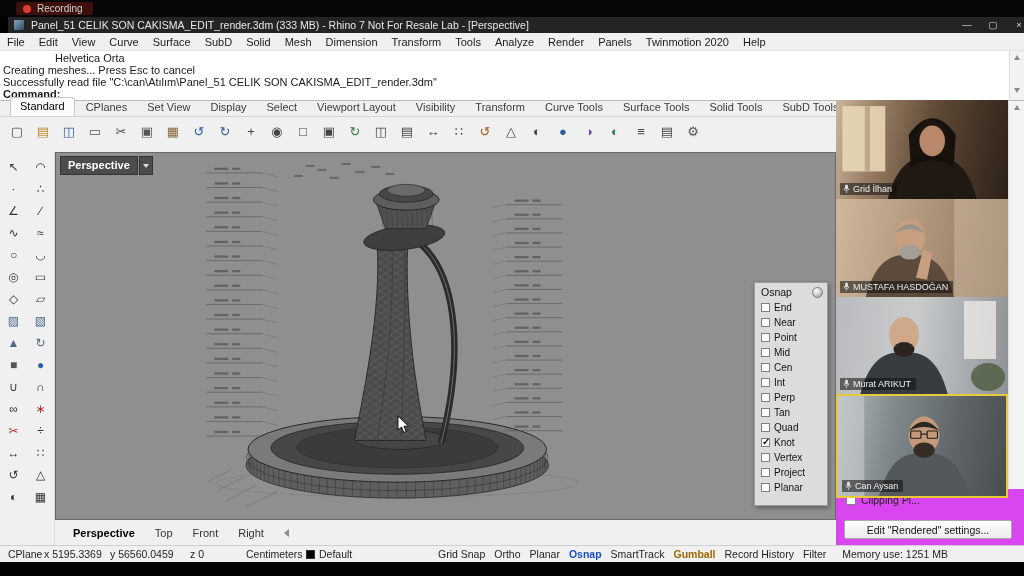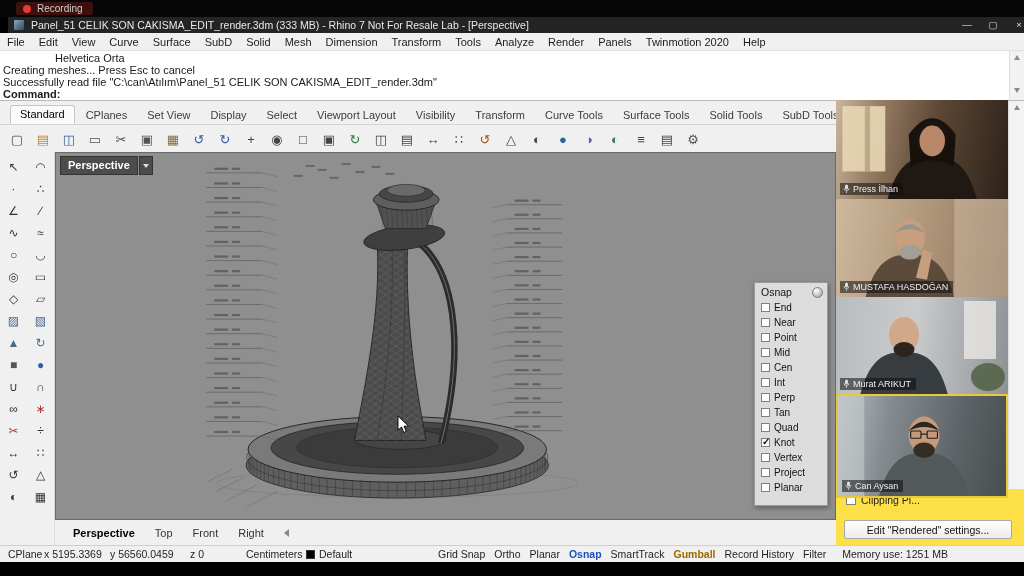--- a/index.html
+++ b/index.html
@@ -28,21 +28,21 @@
   .command-area { position:absolute; left:0; top:51px; width:1024px; height:50px; background:#fff; font-size:11px; color:#1a1a1a; border-bottom:1px solid #b9b9b9; padding:1px 16px 0 3px; }
   .cmd-line { line-height:12px; white-space:nowrap; }
   .cmd-line.indent { padding-left:52px; }
   .cmd-prompt { line-height:13px; font-weight:bold; }
   .cmd-scrollbar { position:absolute; right:0; top:0; width:15px; height:49px; background:#f2f2f2; border-left:1px solid #ddd; }
   .tri-up { width:0; height:0; border-left:3.5px solid transparent; border-right:3.5px solid transparent; border-bottom:5px solid #8a8a8a; margin:4px auto 0; }
   .tri-down { width:0; height:0; border-left:3.5px solid transparent; border-right:3.5px solid transparent; border-top:5px solid #8a8a8a; margin:28px auto 0; }
 
   
   .toolbar-block { position:absolute; left:0; top:101px; width:1024px; height:51px; background:#f0f0f0; }
-  .tb-tabs { height:24px; display:flex; align-items:flex-end; padding-left:10px; gap:2px; border-bottom:1px solid #d4d4d4; }
+  .tb-tabs { height:16px; display:flex; align-items:flex-end; padding-left:10px; gap:2px; border-bottom:1px solid #d4d4d4; }
   .tb-tab { font-size:11px; color:#3c3c3c; padding:2px 9px 3px; }
   .tb-tab.active { background:#fbfbfb; border:1px solid #c6c6c6; border-bottom-color:#fbfbfb; border-radius:3px 3px 0 0; color:#000; }
   .tb-icons { height:28px; display:flex; align-items:center; padding-left:6px; gap:4px; }
   .icon-cell { width:22px; height:22px; display:flex; align-items:center; justify-content:center; font-size:13px; border-radius:3px; }
 
   
   .left-toolbar { position:absolute; left:0; top:152px; width:55px; height:393px; background:#f0f0f0; display:grid; grid-template-columns:repeat(2,1fr); align-content:start; padding-top:4px; row-gap:1px; border-right:1px solid #dcdcdc; }
   .tool-cell { width:24px; height:21px; margin:0 auto; display:flex; align-items:center; justify-content:center; font-size:12px; }
 
   
@@ -61,21 +61,21 @@
   .osnap-cb { width:9px; height:9px; background:#fff; border:1px solid #808080; position:relative; flex:none; }
   .osnap-cb.checked::after { content:"✓"; position:absolute; left:0px; top:-3px; font-size:10px; color:#111; font-weight:bold; }
 
   .cursor-svg { position:absolute; left:341px; top:262px; width:14px; height:20px; pointer-events:none; }
 
   
   .right-bg { position:absolute; left:836px; top:101px; width:188px; height:444px; background:#ececec; }
   .right-strip { position:absolute; left:1008px; top:101px; width:16px; height:444px; background:#f3f3f3; border-left:1px solid #ddd; }
 
   
-  .br-panel { position:absolute; left:836px; top:489px; width:188px; height:56px; background:#fde047; font-size:10.5px; color:#222; z-index:40; }
+  .br-panel { position:absolute; left:836px; top:489px; width:188px; height:56px; background:#d946ef; font-size:10.5px; color:#222; z-index:40; }
   .clip-row { display:flex; align-items:center; gap:5px; padding:5px 0 0 10px; }
   .cb { width:10px; height:10px; background:#fff; border:1px solid #808080; flex:none; }
   .edit-btn { position:absolute; left:8px; top:31px; width:168px; height:19px; font-size:10.5px; font-family:inherit; background:linear-gradient(180deg,#fefefe,#ececec); border:1px solid #a9a9a9; border-radius:2px; color:#111; }
 
   
   .vp-tabs { position:absolute; left:55px; top:520px; width:781px; height:25px; background:#f0f0f0; display:flex; align-items:center; font-size:11px; color:#333; padding-left:8px; }
   .vp-tab { padding:0 10px; }
   .vp-tab.active { font-weight:bold; color:#000; }
   .tri-left { width:0; height:0; border-top:4px solid transparent; border-bottom:4px solid transparent; border-right:5px solid #8a8a8a; margin-left:10px; }
 
@@ -625,21 +625,21 @@
           <ellipse cx="96" cy="38" rx="15" ry="18" fill="#b9886a"></ellipse>
           <path d="M73 34 Q 96 2, 119 34 L 117 66 Q 96 52, 75 66 Z" fill="#15100b" opacity="0.96"></path>
           <ellipse cx="96" cy="40" rx="12.5" ry="15" fill="#b9886a"></ellipse>
         </svg>
         <span class="name-chip">
           <svg width="7" height="10" viewBox="0 0 7 10">
             <rect x="2" y="0.5" width="3" height="5" rx="1.5" fill="#dddddd"></rect>
             <path d="M1 4.2a2.5 2.5 0 0 0 5 0" stroke="#dddddd" fill="none" stroke-width="0.8"></path>
             <line x1="3.5" y1="7.2" x2="3.5" y2="9" stroke="#dddddd" stroke-width="0.8"></line>
           </svg>
-          <span>Press İlhan</span>
+          <span>Grid İlhan</span>
         </span>
       </div>
       <div class="tile tile-1">
         <svg class="sil" viewBox="0 0 172 97" preserveAspectRatio="xMidYMax slice">
           <rect x="118" y="0" width="54" height="97" fill="#d8c6ac" opacity="0.45"></rect>
           <path d="M30 98 C 40 60, 56 55, 74 55 C 92 55, 108 60, 118 98 Z" fill="#5c4b3b"></path>
           <ellipse cx="74" cy="38" rx="15" ry="18" fill="#c79f7f"></ellipse>
           <path d="M59 34 Q 74 16, 89 34 Q 74 26, 59 34 Z" fill="#97948c"></path>
           <ellipse cx="74" cy="52.5" rx="10.5" ry="7.5" fill="#a39f96"></ellipse>
           <path d="M80 78 L 87 50 L 96 54 L 91 80 Z" fill="#c79f7f"></path>

